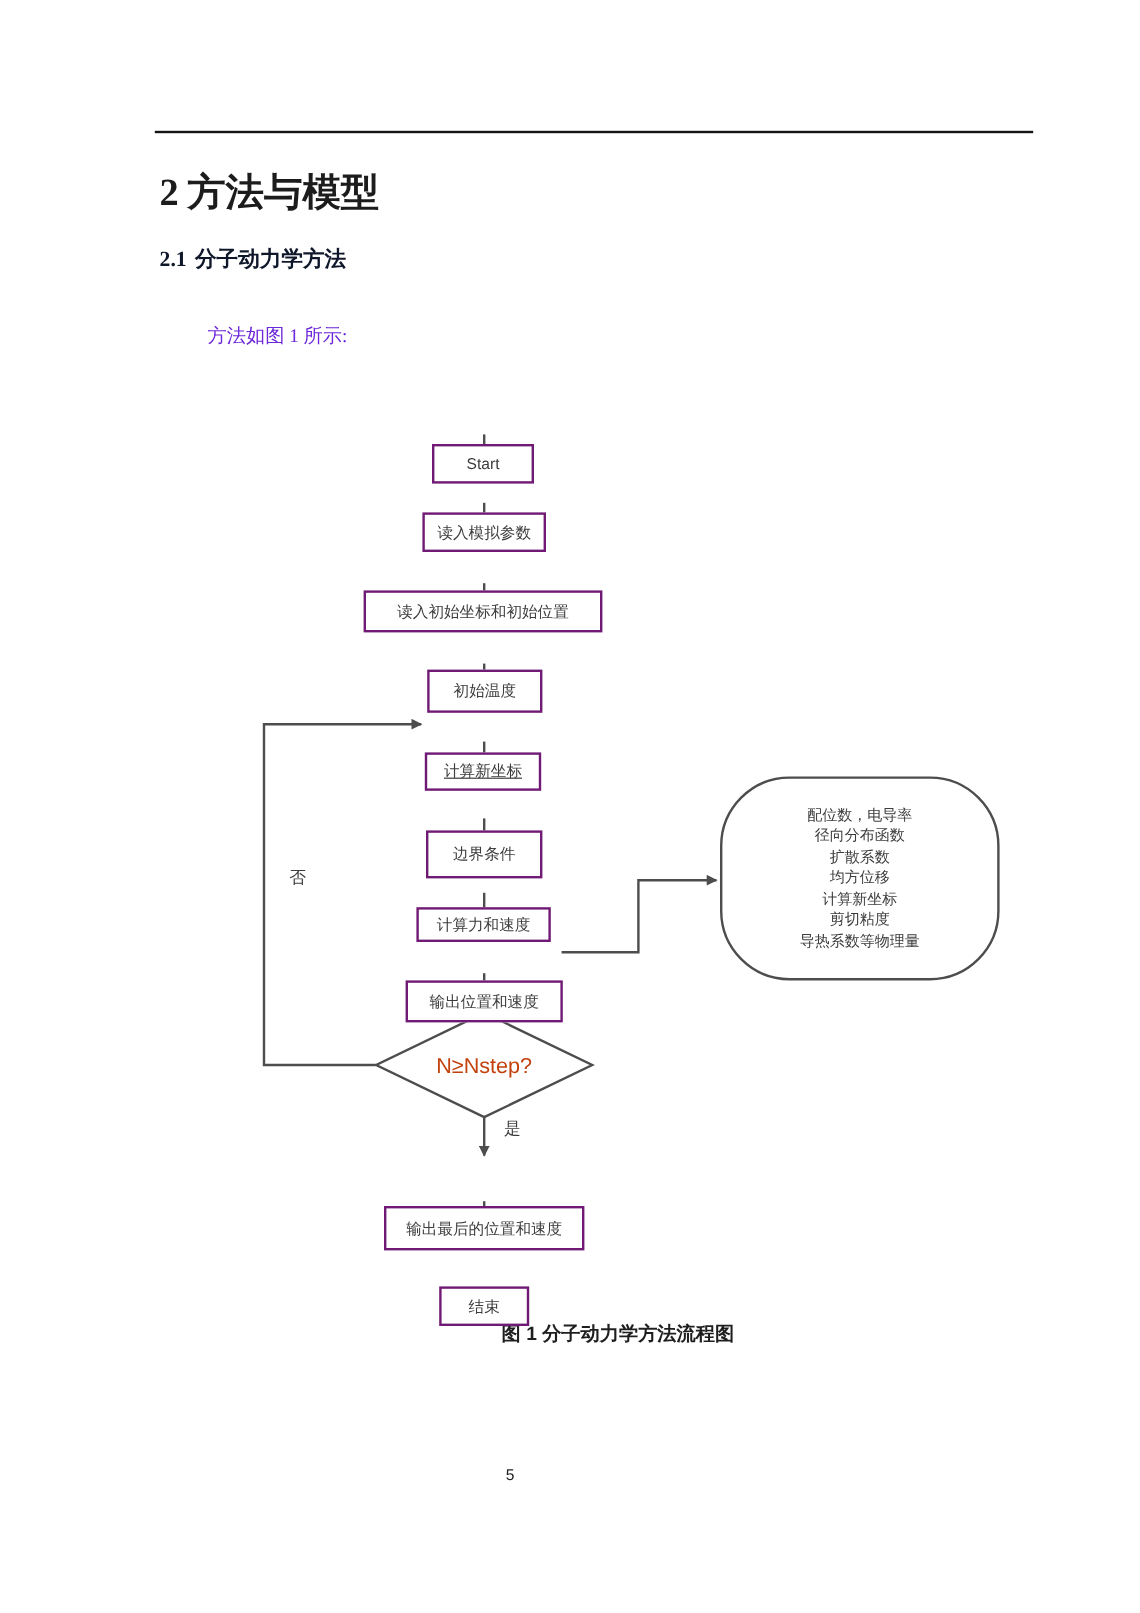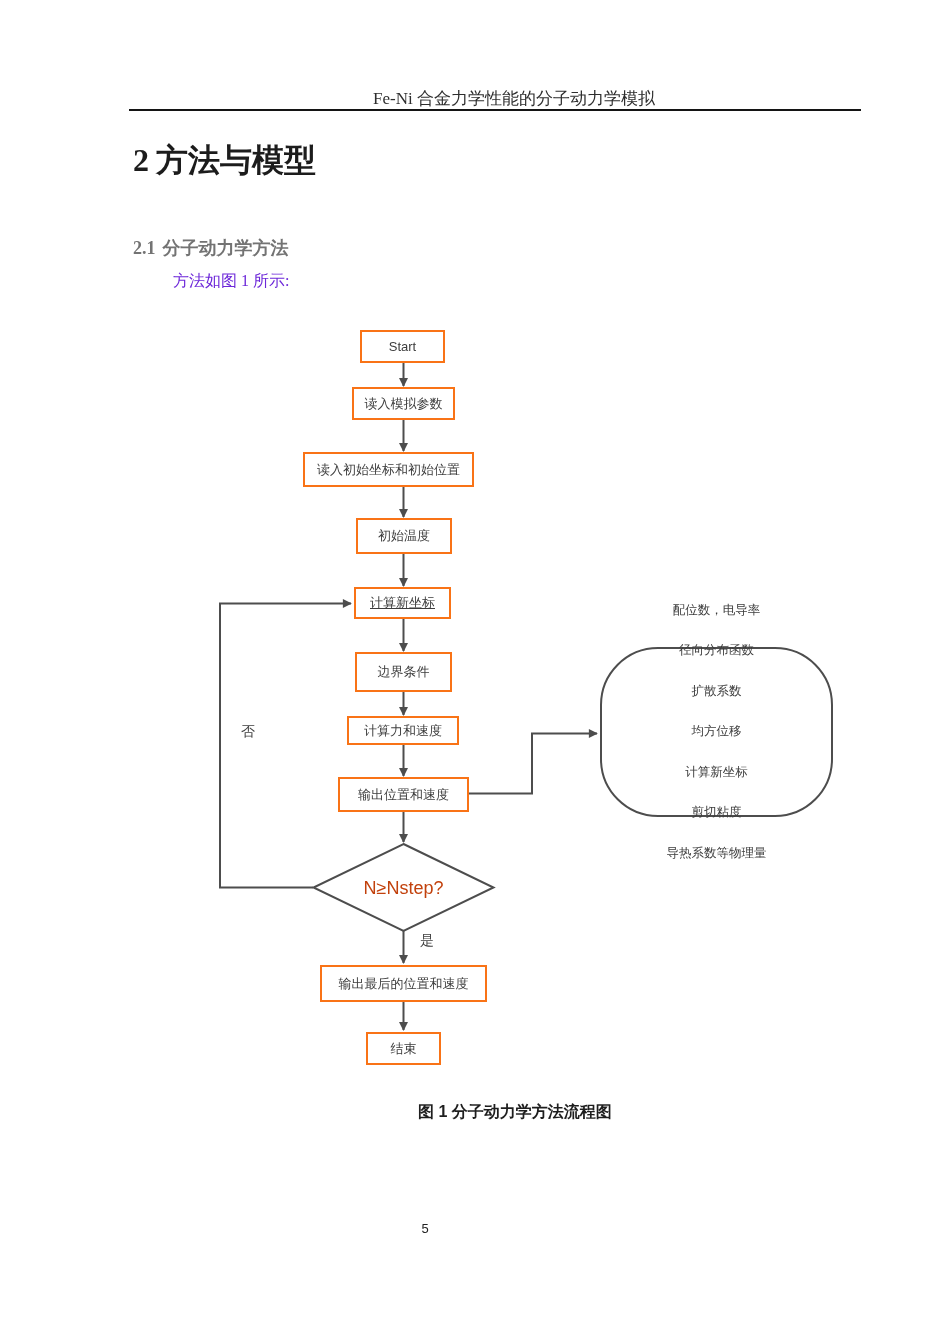--- a/index.html
+++ b/index.html
@@ -27,40 +27,40 @@
   }
 
   
   .h1 {
     top: 144px; left: 133px;
     font-size: 32px; font-weight: bold; line-height: 32px;
     color: #1c1c1c; white-space: nowrap;
   }
   .h1 .num, .h2 .num { font-family: "Liberation Serif", serif; margin-right: 7px; }
   .h2 {
-    top: 236px; left: 133px;
+    top: 204px; left: 133px;
     font-size: 18px; font-weight: bold; line-height: 24px;
-    color: #737373; white-space: nowrap;
+    color: #0f172a; white-space: nowrap;
   }
   .intro {
     top: 269px; left: 173px;
     font-family: "Liberation Serif", serif;
     font-size: 16px; line-height: 24px; color: #6d28d9;
     white-space: nowrap;
   }
 
   
   .fc-svg { top: 0; left: 0; width: 950px; height: 1344px; z-index: 1; pointer-events: none; }
   .node {
     background: #ffffff;
-    border: 2px solid #f97316;
+    border: 2px solid #701a75;
     box-sizing: border-box;
     display: flex; align-items: center; justify-content: center;
     font-size: 13px; color: #3d3d3d;
-    z-index: 2; white-space: nowrap;
+    z-index: 2; white-space: nowrap; margin-top: 40px;
   }
   .stadium {
     border: 2px solid #4d4d4d;
     border-radius: 58px;
     box-sizing: border-box;
     background: #ffffff;
     display: flex; flex-direction: column;
     align-items: center; justify-content: center;
     font-size: 12.5px; line-height: 17.5px; color: #3d3d3d;
     z-index: 2; text-align: center;
@@ -83,21 +83,20 @@
   .pageno {
     top: 1221px; left: 413px; width: 24px; text-align: center;
     font-size: 13px; color: #222222;
   }
 </style>
 </head>
 <body>
 
 <div class="page">
 
-  <div class="abs header-title">Fe-Ni 合金力学性能的分子动力学模拟</div>
   <div class="abs header-rule"></div>
 
   <div class="abs h1">
     <span class="num">2</span><span>方法与模型</span>
   </div>
   <div class="abs h2">
     <span class="num">2.1</span><span>分子动力学方法</span>
   </div>
   <div class="abs intro">方法如图 1 所示:</div>
 
@@ -121,34 +120,34 @@
         <line x1="403.5" y1="930" x2="403.5" y2="963" marker-end="url(#arrow)"></line>
         <line x1="403.5" y1="1001" x2="403.5" y2="1030" marker-end="url(#arrow)"></line>
         <polyline points="313,887.5 220,887.5 220,603.5 351,603.5" marker-end="url(#arrow)"></polyline>
         <polyline points="468,793.5 532,793.5 532,733.5 597,733.5" marker-end="url(#arrow)"></polyline>
         <polygon points="403.5,844 493.5,887.5 403.5,931 313.5,887.5" fill="#ffffff"></polygon>
       </g>
     </svg>
 
     <div class="abs node" style="left:360px; top:330px; width:85px; height:33px;">Start</div>
     <div class="abs node" style="left:352px; top:387px; width:103px; height:33px;">读入模拟参数</div>
-    <div class="abs node" style="left:303px; top:452px; width:171px; height:35px;">读入初始坐标和初始位置</div>
+    <div class="abs node" style="left:303px; top:452px; width:199px; height:35px;">读入初始坐标和初始位置</div>
     <div class="abs node" style="left:356px; top:518px; width:96px; height:36px;">初始温度</div>
     <div class="abs node" style="left:354px; top:587px; width:97px; height:32px;text-decoration:underline;">计算新坐标</div>
     <div class="abs node" style="left:355px; top:652px; width:97px; height:40px;">边界条件</div>
     <div class="abs node" style="left:347px; top:716px; width:112px; height:29px;">计算力和速度</div>
     <div class="abs node" style="left:338px; top:777px; width:131px; height:35px;">输出位置和速度</div>
     <div class="abs node" style="left:320px; top:965px; width:167px; height:37px;">输出最后的位置和速度</div>
     <div class="abs node" style="left:366px; top:1032px; width:75px; height:33px;">结束</div>
 
     <div class="abs diamond-label">N≥Nstep?</div>
     <div class="abs flow-label" style="left:420px; top:932px;">是</div>
     <div class="abs flow-label" style="left:241px; top:723px;">否</div>
 
-    <div class="abs stadium" style="left:600px; top:647px; width:233px; height:170px;gap:23px;">
+    <div class="abs stadium" style="left:600px; top:647px; width:233px; height:170px;">
       <div>配位数，电导率</div>
       <div>径向分布函数</div>
       <div>扩散系数</div>
       <div>均方位移</div>
       <div>计算新坐标</div>
       <div>剪切粘度</div>
       <div>导热系数等物理量</div>
     </div>
   </div>
 

